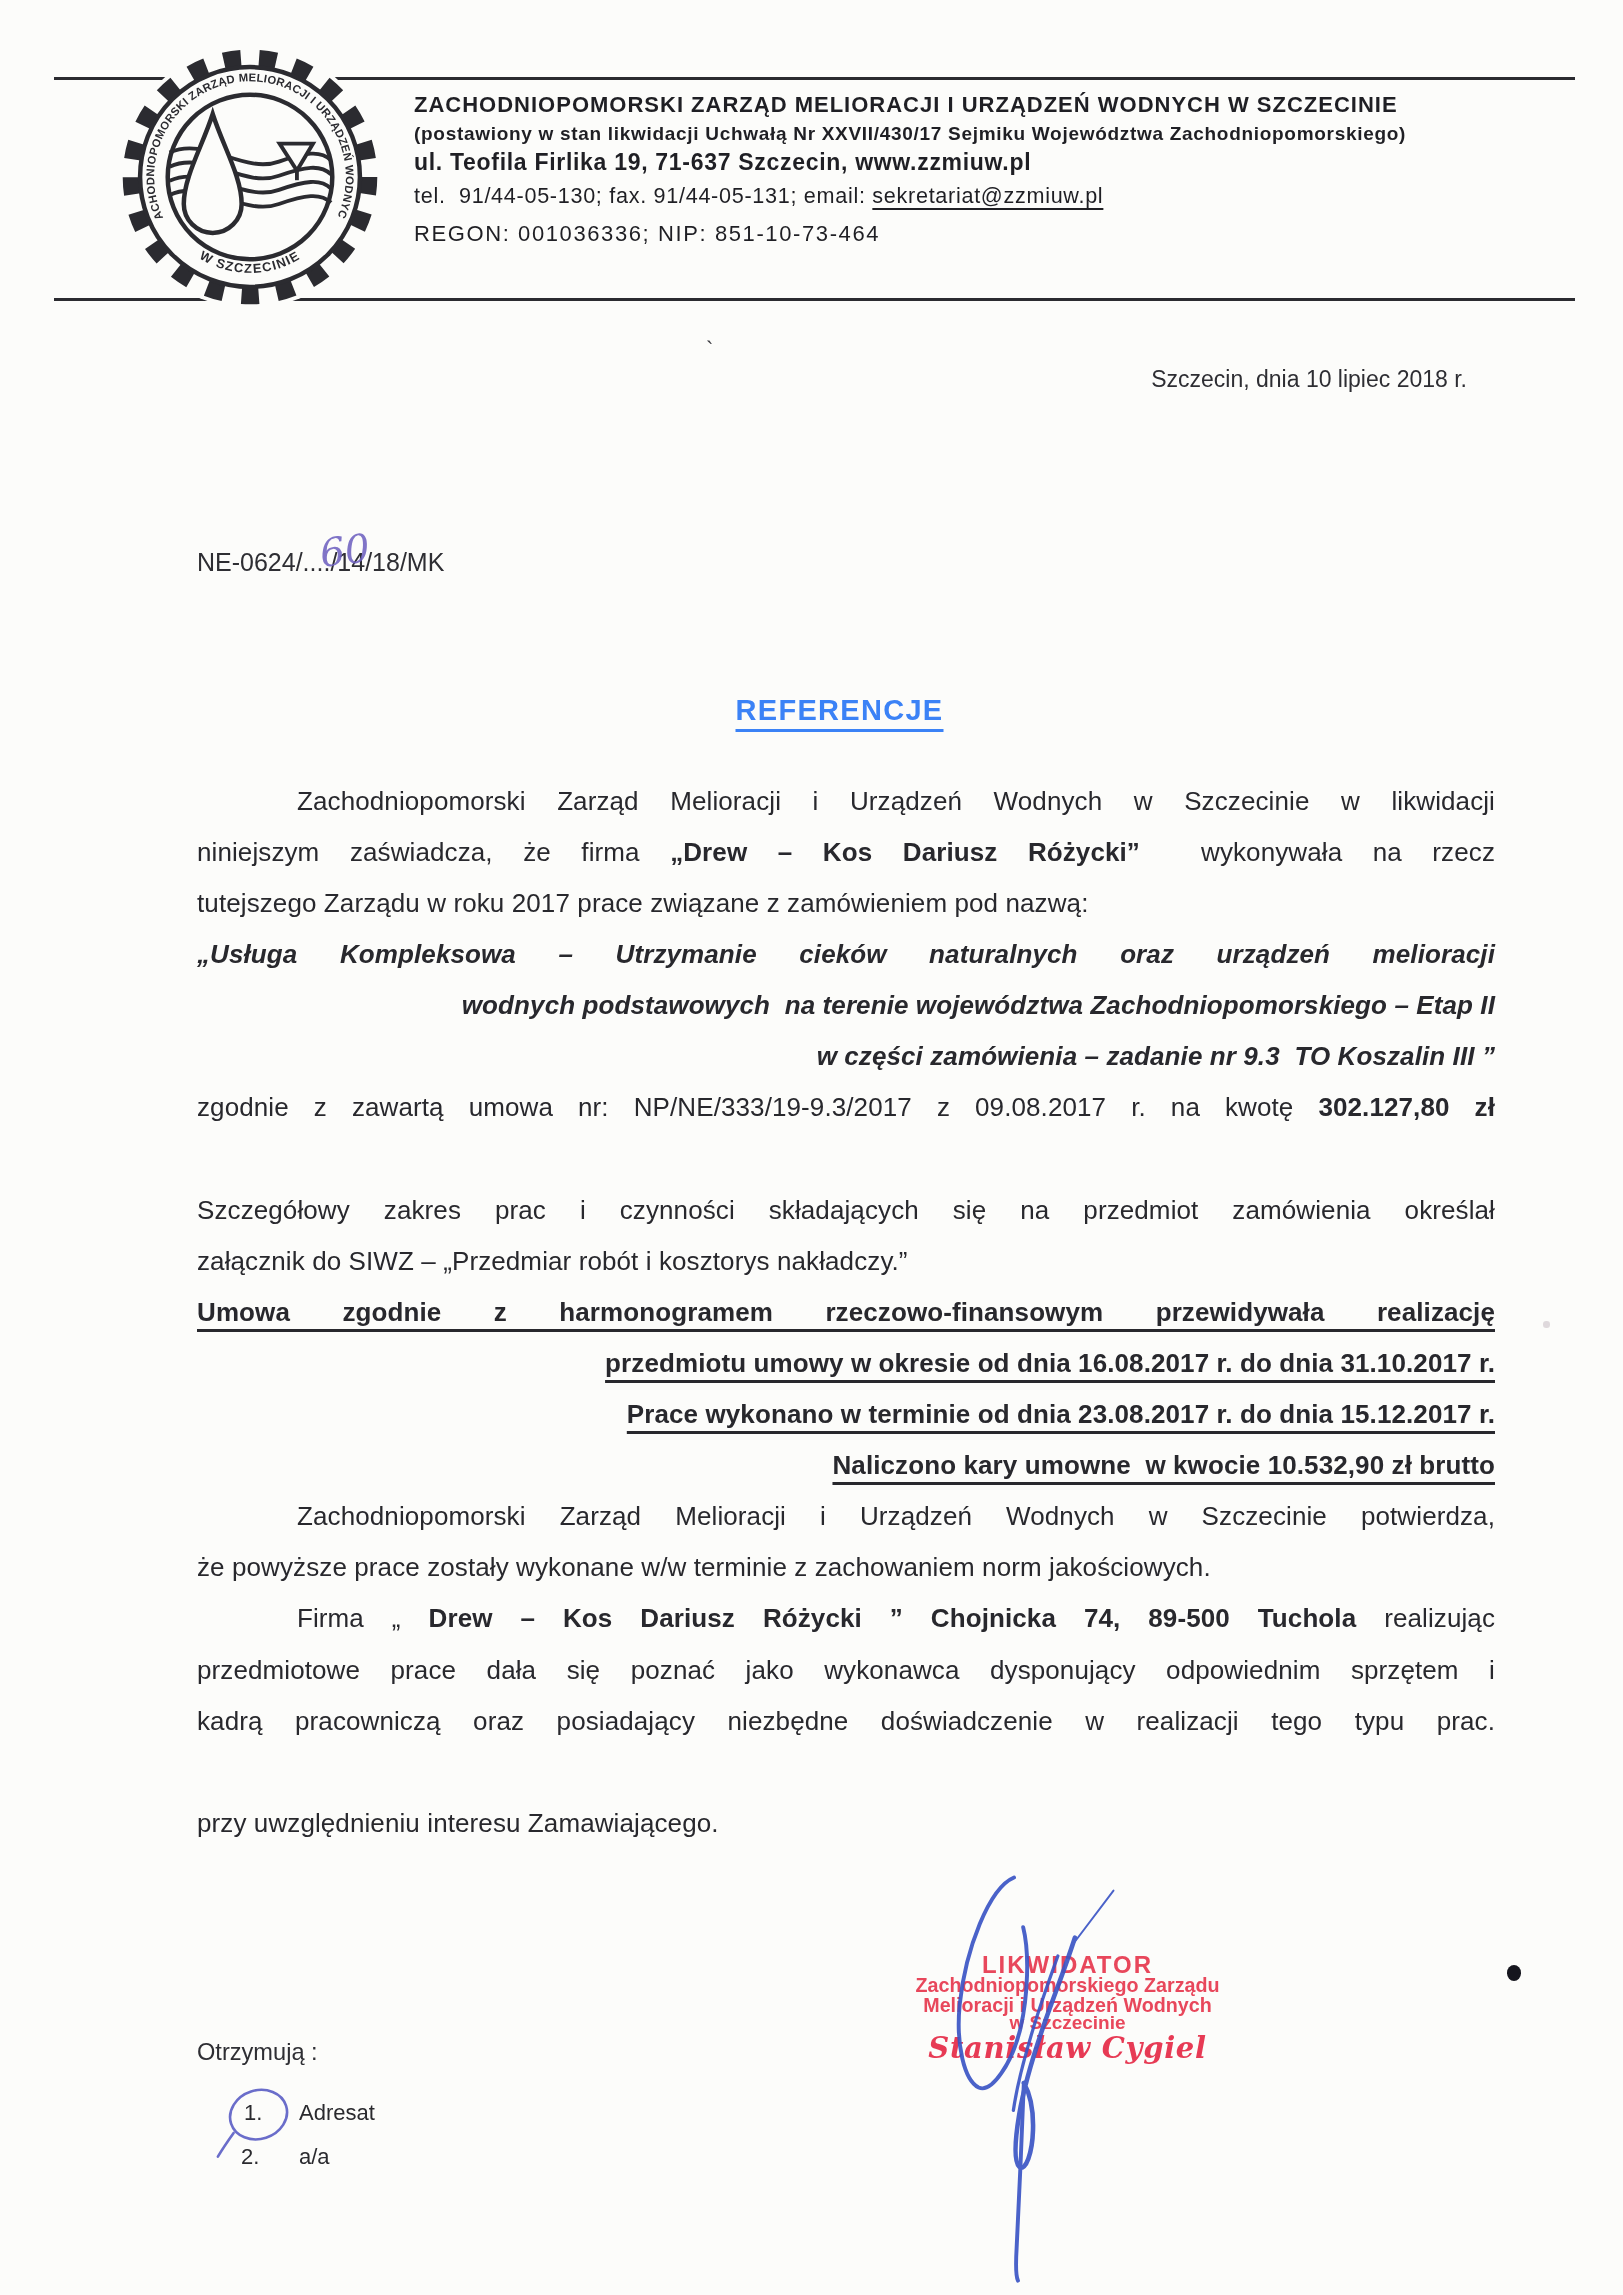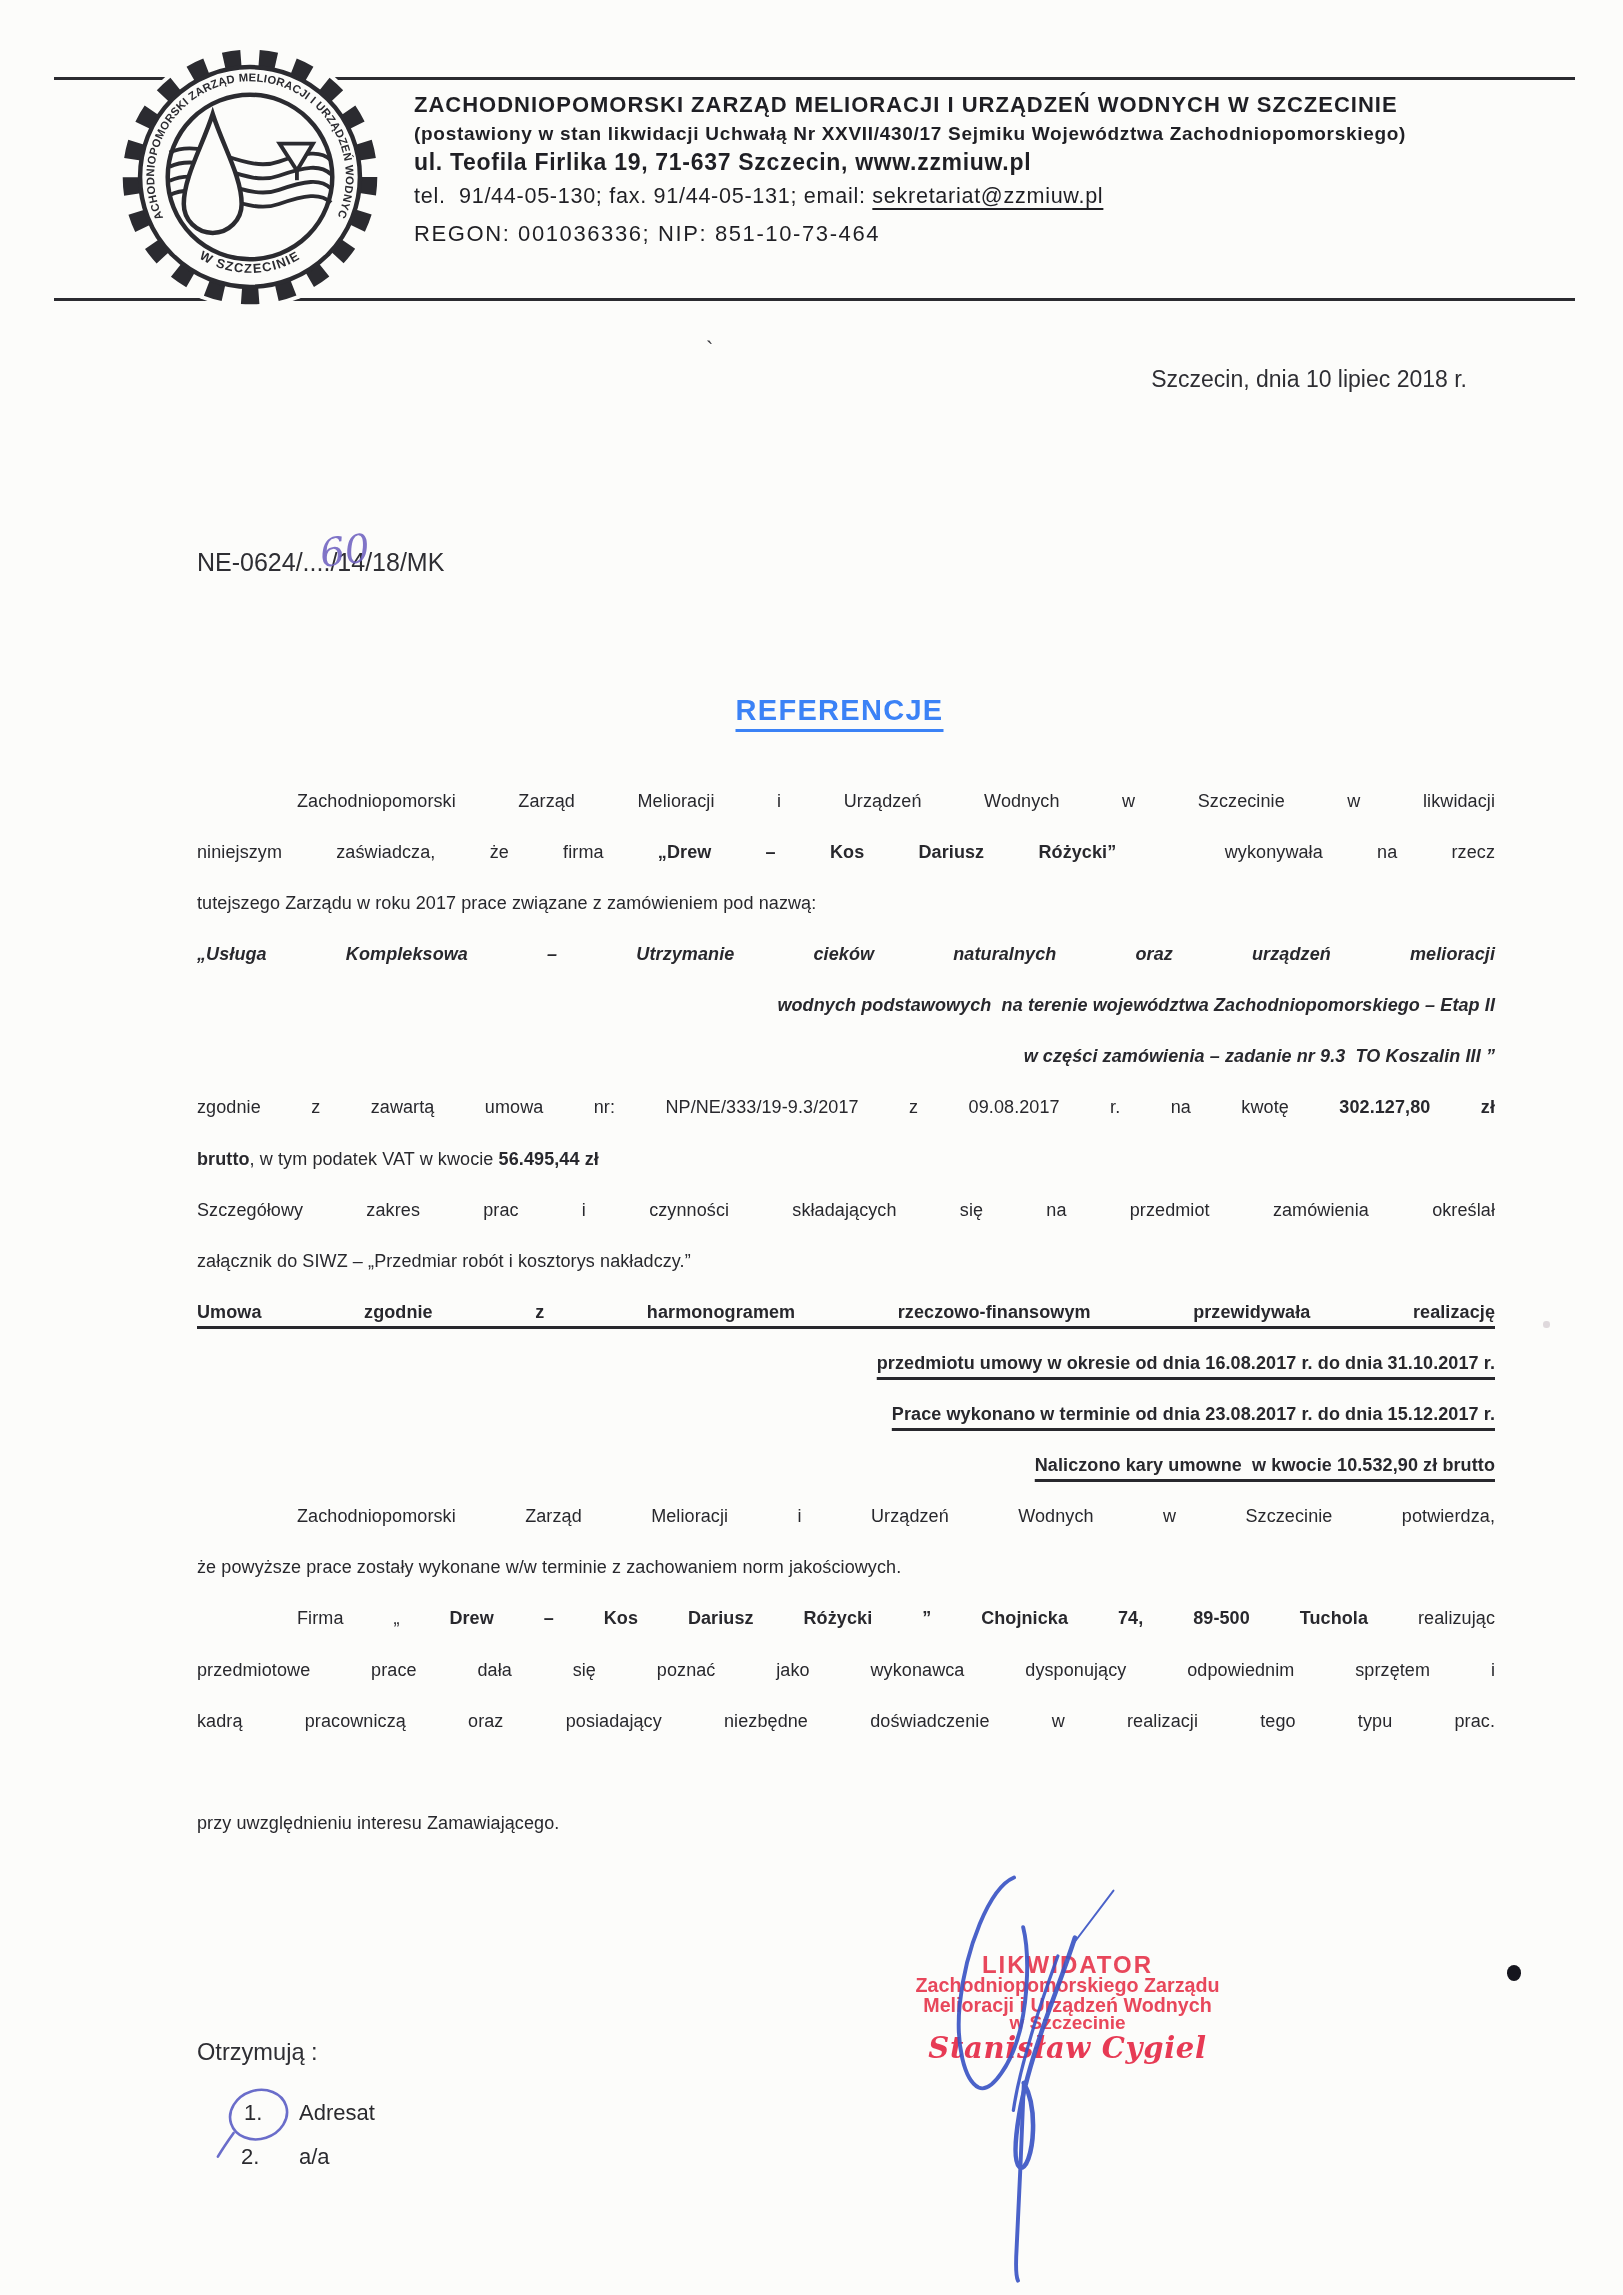--- a/index.html
+++ b/index.html
@@ -28,21 +28,21 @@
     font-family:"DejaVu Serif", serif; font-style:italic; color:#6f62c1;
     transform:rotate(-7deg); opacity:.88;
   }
   
   .title{
     position:absolute; top:694px; left:191px; width:1297px; text-align:center;
     font-size:29px; font-weight:700; letter-spacing:1.3px; color:#3b82f6;
     text-decoration:underline; text-decoration-thickness:3.3px; text-underline-offset:8.5px;
   }
   
-  .bl{position:absolute; left:197px; width:1298px; font-size:18px; line-height:37px; letter-spacing:0.1px; color:#28282d;}
+  .bl{position:absolute; left:197px; width:1298px; font-size:26px; line-height:37px; letter-spacing:0.1px; color:#28282d;}
   .bl.l{white-space:pre;}
   .bl.j{text-align:justify; text-align-last:justify; text-justify:inter-word;}
   .bl.ind{text-indent:100px;}
   .b{font-weight:700;text-align:right;}
   .bl.i{font-style:italic;}
   .bl.u{text-decoration:underline; text-decoration-thickness:2.6px; text-underline-offset:7.9px;}
   
   .stamp-line{position:absolute; left:897px; width:341px; text-align:center; color:#e8475b;}
   .st1{top:1951px; font-size:24px; letter-spacing:2px; font-weight:700;}
   .st2{top:1974px; font-size:19.7px; font-weight:700;}
@@ -116,21 +116,20 @@
 
   <div class="title">REFERENCJE</div>
 
   <div class="bl j ind" style="top:783px"><span>Zachodniopomorski Zarząd Melioracji i Urządzeń Wodnych w Szczecinie w likwidacji</span></div>
   <div class="bl j" style="top:834px"><span>niniejszym zaświadcza, że firma </span><span class="b">„Drew – Kos Dariusz Różycki”</span><span>&nbsp; wykonywała na rzecz</span></div>
   <div class="bl l" style="top:885px"><span>tutejszego Zarządu w roku 2017 prace związane z zamówieniem pod nazwą:</span></div>
   <div class="bl j b i" style="top:936px"><span>„Usługa Kompleksowa – Utrzymanie cieków naturalnych oraz urządzeń melioracji</span></div>
   <div class="bl l b i" style="top:987px"><span>wodnych podstawowych &nbsp;na terenie województwa Zachodniopomorskiego – Etap II</span></div>
   <div class="bl l b i" style="top:1038px"><span>w części zamówienia – zadanie nr 9.3 &nbsp;TO Koszalin III ”</span></div>
   <div class="bl j" style="top:1089px"><span>zgodnie z zawartą umowa nr: NP/NE/333/19-9.3/2017 z 09.08.2017 r. na kwotę </span><span class="b">302.127,80 zł</span></div>
-  <div class="bl l" style="top:1141px"><span class="b">brutto</span><span>, w tym podatek VAT w kwocie </span><span class="b">56.495,44 zł</span></div>
   <div class="bl j" style="top:1192px"><span>Szczegółowy zakres prac i czynności składających się na przedmiot zamówienia określał</span></div>
   <div class="bl l" style="top:1243px"><span>załącznik do SIWZ – „Przedmiar robót i kosztorys nakładczy.”</span></div>
   <div class="bl j b u" style="top:1294px"><span>Umowa zgodnie z harmonogramem rzeczowo-finansowym przewidywała realizację</span></div>
   <div class="bl l b u" style="top:1345px"><span>przedmiotu umowy w okresie od dnia 16.08.2017 r. do dnia 31.10.2017 r.</span></div>
   <div class="bl l b u" style="top:1396px"><span>Prace wykonano w terminie od dnia 23.08.2017 r. do dnia 15.12.2017 r.</span></div>
   <div class="bl l b u" style="top:1447px"><span>Naliczono kary umowne &nbsp;w kwocie 10.532,90 zł brutto</span></div>
   <div class="bl j ind" style="top:1498px"><span>Zachodniopomorski Zarząd Melioracji i Urządzeń Wodnych w Szczecinie potwierdza,</span></div>
   <div class="bl l" style="top:1549px"><span>że powyższe prace zostały wykonane w/w terminie z zachowaniem norm jakościowych.</span></div>
   <div class="bl j ind" style="top:1600px"><span>Firma „ </span><span class="b">Drew – Kos Dariusz Różycki ” Chojnicka 74, 89-500 Tuchola</span><span> realizując</span></div>
   <div class="bl j" style="top:1652px"><span>przedmiotowe prace dała się poznać jako wykonawca dysponujący odpowiednim sprzętem i</span></div>

